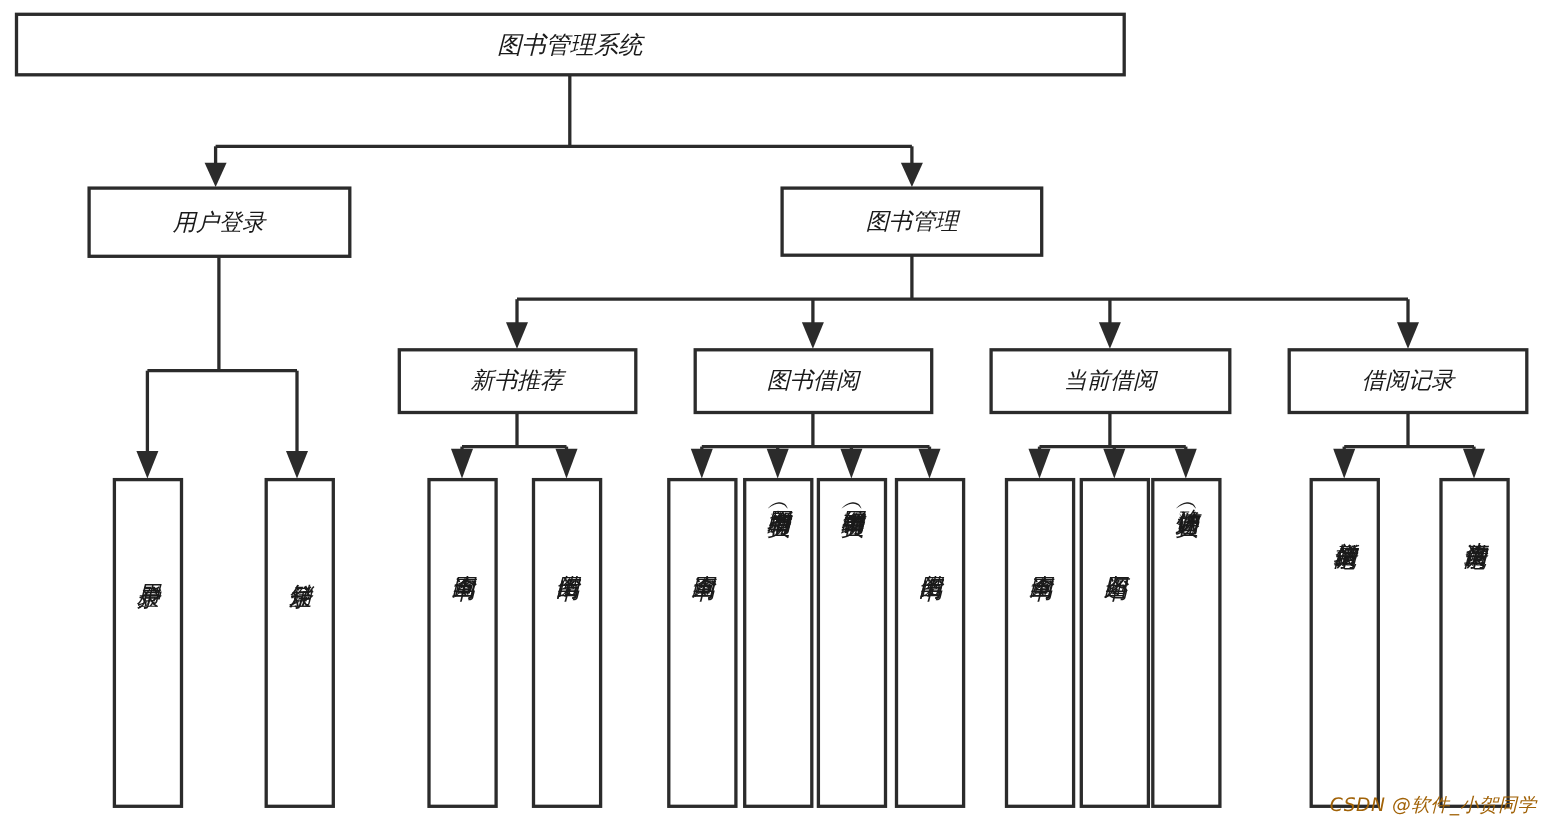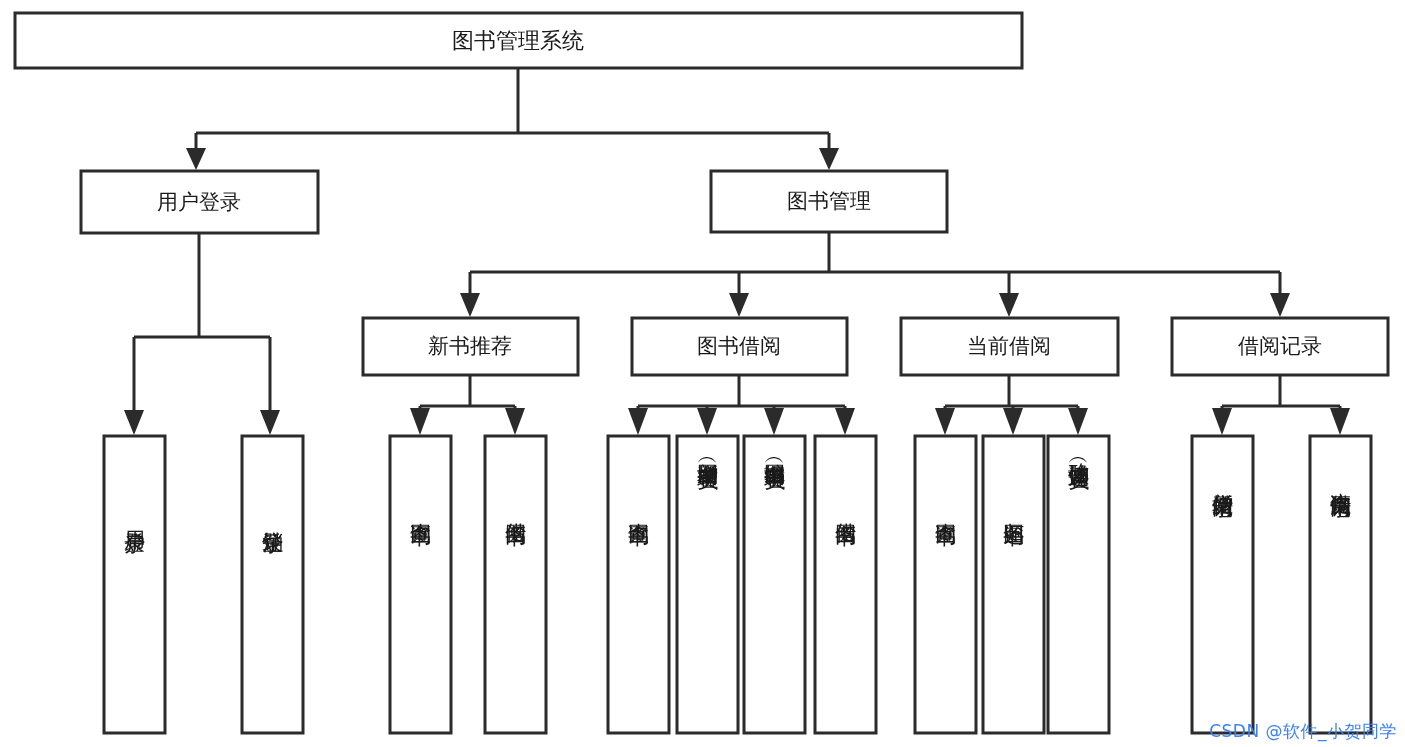--- a/index.html
+++ b/index.html
@@ -12,20 +12,21 @@
     width: 1405px;
     height: 747px;
     font-family: "DejaVu Sans", "Liberation Sans", sans-serif;
     overflow: hidden;
   }
   #diagram-root {
     position: relative;
     width: 1405px;
     height: 747px;
     background: #ffffff;
+    font-style: italic;
   }
   svg.diagram {
     display: block;
     width: 1405px;
     height: 747px;
   }
   .node-box {
     fill: #ffffff;
     stroke: #2b2b2b;
     stroke-width: 3;
@@ -69,21 +70,21 @@
     justify-content: flex-start;
     white-space: nowrap;
     pointer-events: none;
   }
   .watermark {
     position: absolute;
     right: 8px;
     bottom: 4px;
     font-family: "DejaVu Sans", "Liberation Sans", sans-serif;
     font-size: 17px;
-    color: #3b82f6;
+    color: #a16207;
     white-space: nowrap;
     letter-spacing: 0.5px;
   }
 </style>
 </head>
 <body>
 
 <div id="diagram-root">
 
   <svg class="diagram" viewBox="0 0 1405 747" xmlns="http://www.w3.org/2000/svg">

